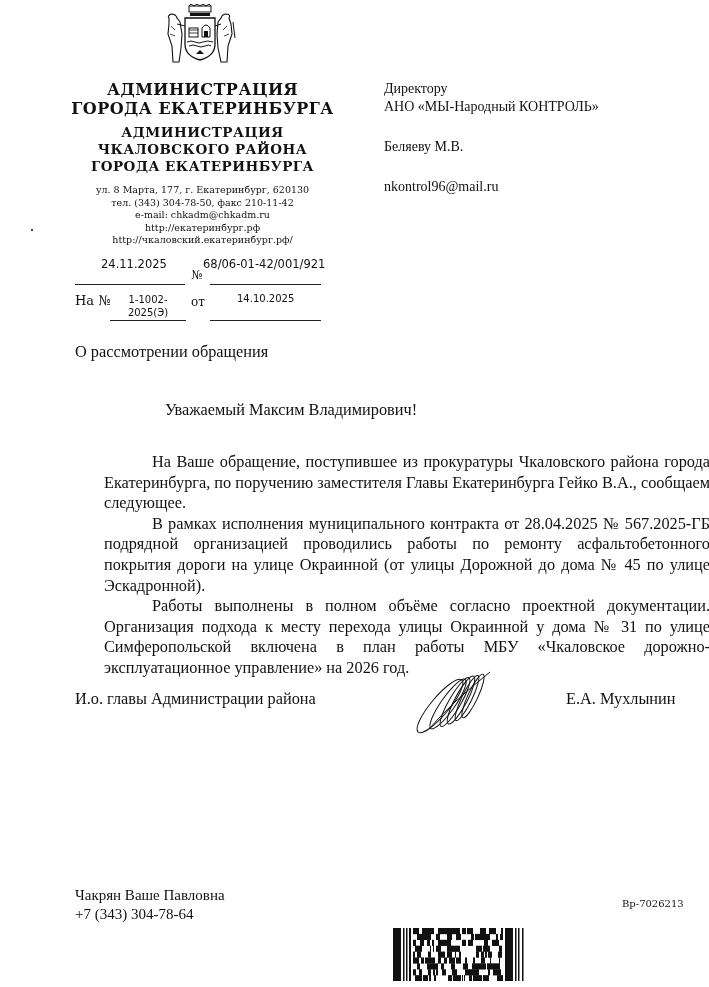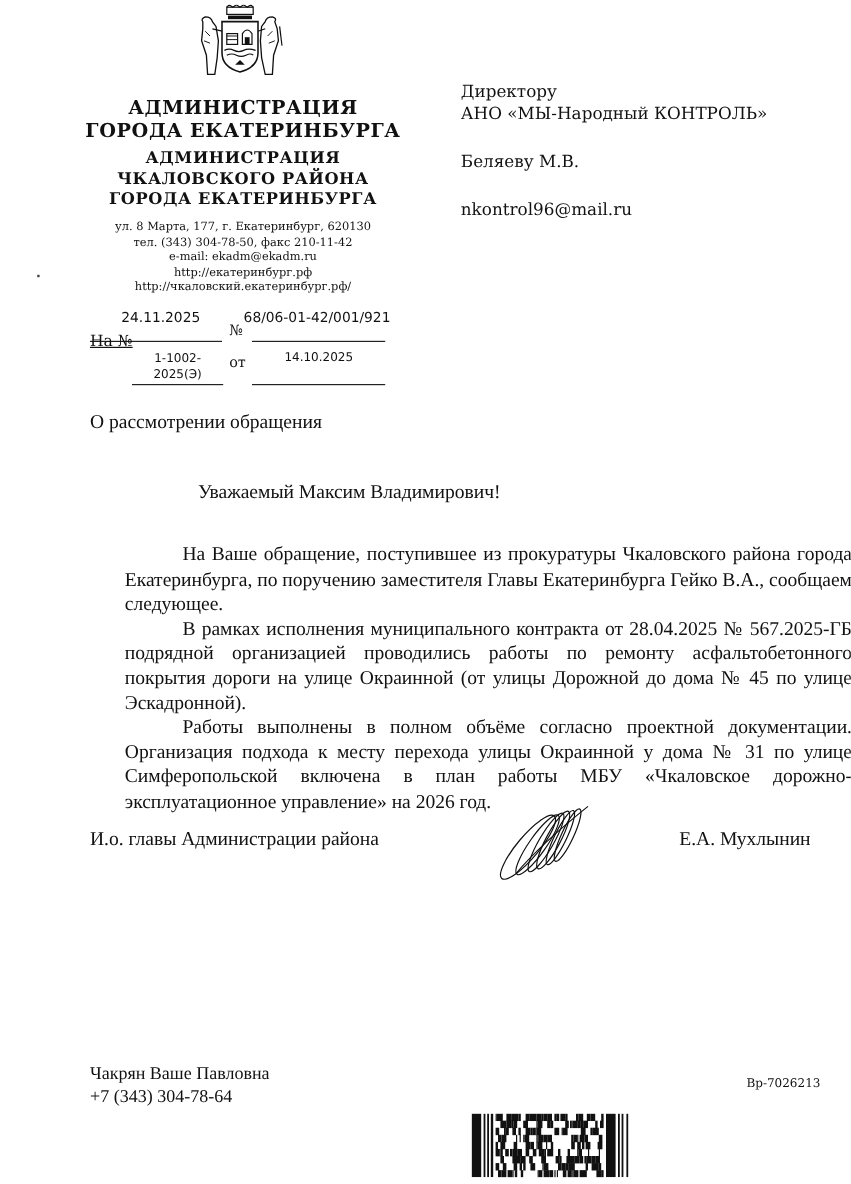--- a/index.html
+++ b/index.html
@@ -68,44 +68,44 @@
 </div>
 <div id="org2" class="abs org-title">
   <div>АДМИНИСТРАЦИЯ</div>
   <div>ЧКАЛОВСКОГО РАЙОНА</div>
   <div>ГОРОДА ЕКАТЕРИНБУРГА</div>
 </div>
 
 <div id="contacts" class="abs contact">
   <div>ул. 8 Марта, 177, г. Екатеринбург, 620130</div>
   <div>тел. (343) 304-78-50, факс 210-11-42</div>
-  <div>e-mail: ekadm@ekadm.ru</div>
+  <div>e-mail: chkadm@chkadm.ru</div>
   <div>http://екатеринбург.рф</div>
   <div>http://чкаловский.екатеринбург.рф/</div>
 </div>
 
 <div class="abs" style="left:31px; top:229px; width:2px; height:2px; background:#444;"></div>
 
 <div class="abs reg-text" style="left:101px; top:257px;">24.11.2025</div>
 <div class="abs reg-line" style="left:75px; top:284px; width:110px;"></div>
 <div class="abs serif" style="left:191px; top:268px; font-size:12px;">№</div>
 <div class="abs reg-text" style="left:203px; top:257px;">68/06-01-42/001/921</div>
 <div class="abs reg-line" style="left:210px; top:284px; width:111px;"></div>
 
-<div class="abs serif" style="left:75px; top:277px; font-size:13px;text-decoration:underline;">На №</div>
+<div class="abs serif" style="left:75px; top:293px; font-size:13px;">На №</div>
 <div class="abs reg-text-sm" style="left:118px; top:293px; width:60px; text-align:center; line-height:13px;">
   <div>1-1002-</div>
   <div>2025(Э)</div>
 </div>
 <div class="abs reg-line" style="left:110px; top:320px; width:76px;"></div>
 <div class="abs serif" style="left:191px; top:295px; font-size:12px;">от</div>
 <div class="abs reg-text-sm" style="left:237px; top:293px;text-align:right;">14.10.2025</div>
 <div class="abs reg-line" style="left:210px; top:320px; width:111px;"></div>
 
-<div class="abs addr" style="top:68px;">
+<div class="abs addr" style="top:80px;font-family:Liberation Serif, serif;">
   <div>Директору</div>
   <div>АНО «МЫ-Народный КОНТРОЛЬ»</div>
   <div style="height:22px;"></div>
   <div>Беляеву М.В.</div>
   <div style="height:22px;"></div>
   <div>nkontrol96@mail.ru</div>
 </div>
 
 <div class="abs body-text" style="left:75px; top:342px;">О рассмотрении обращения</div>
 

